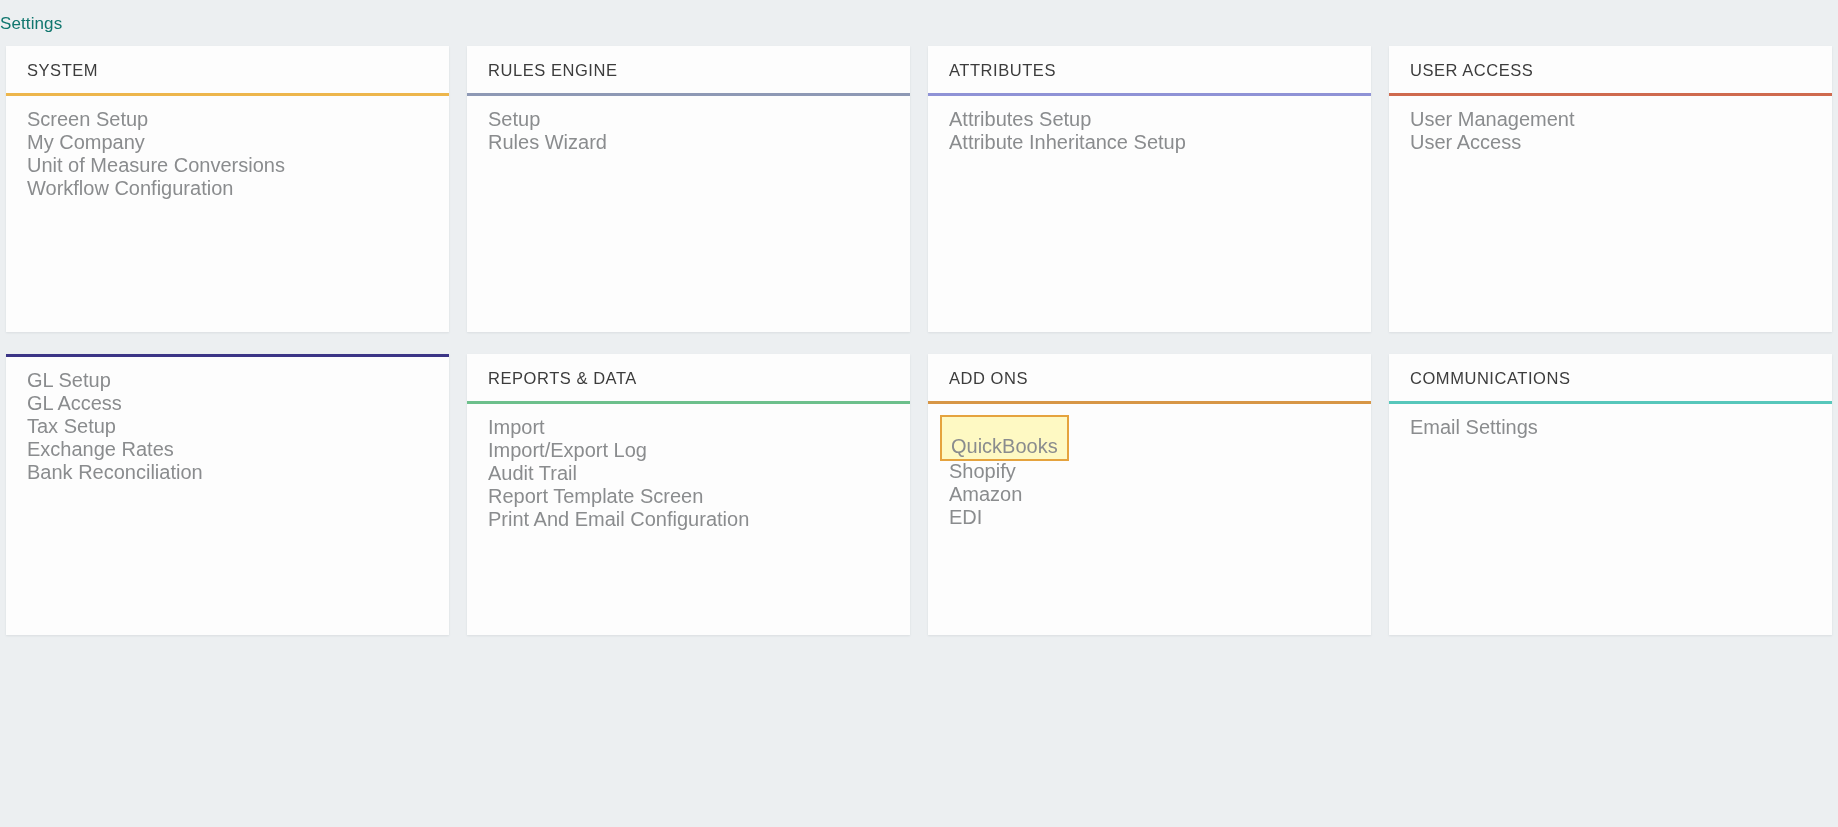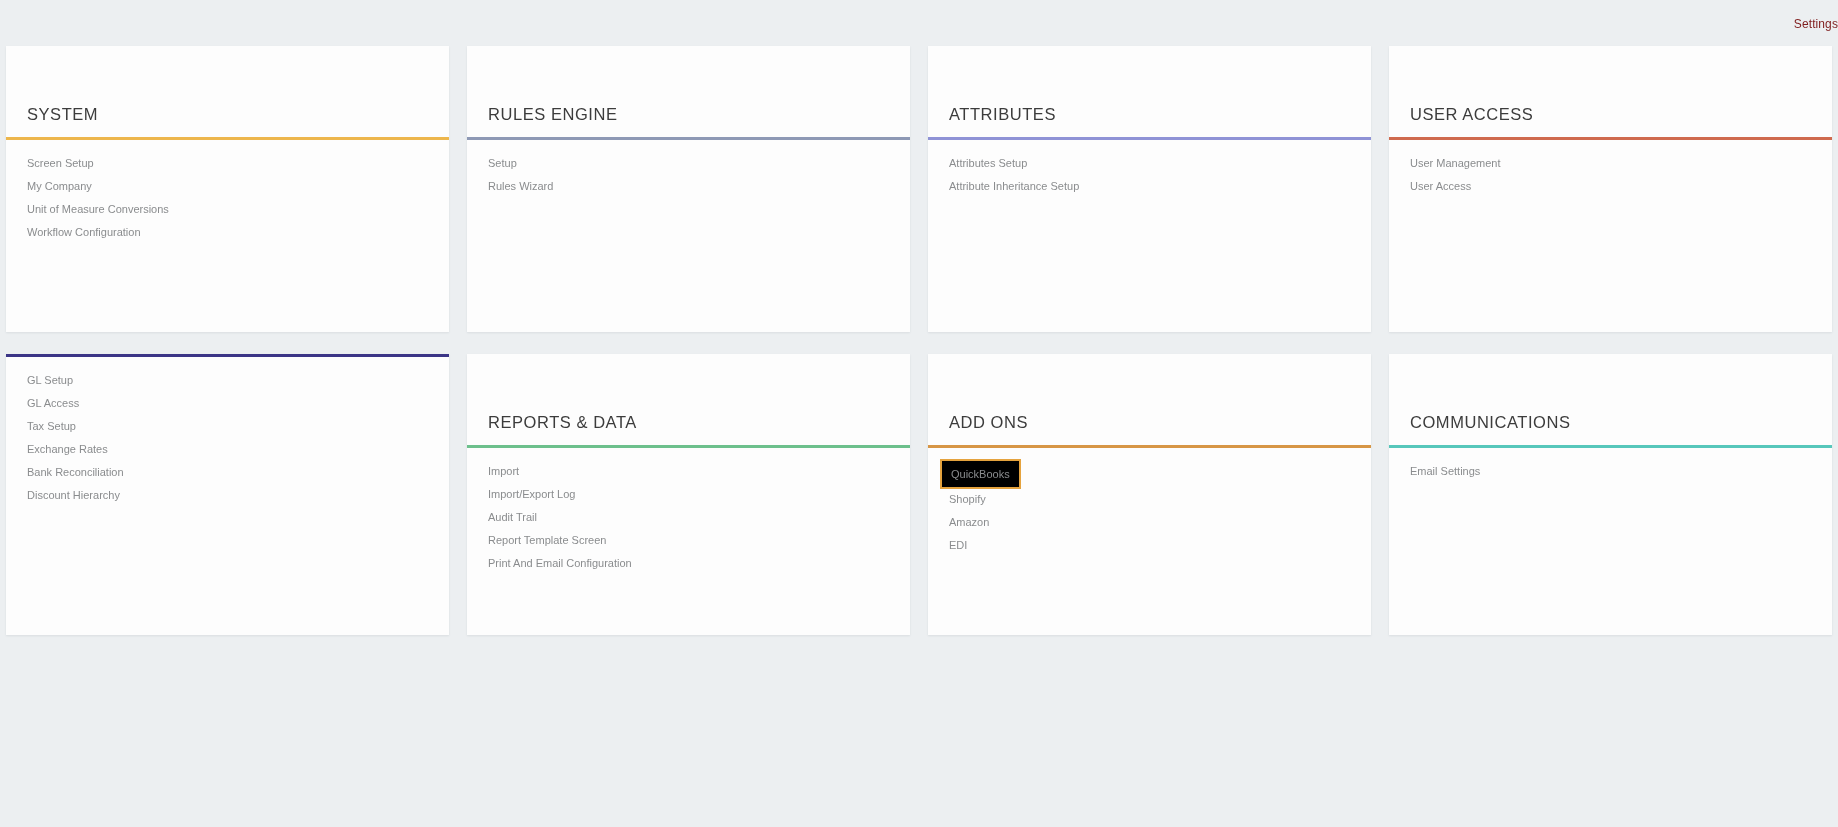--- a/index.html
+++ b/index.html
@@ -7,23 +7,23 @@
     padding: 0;
   }
   body {
     width: 1838px;
     height: 827px;
     background: #eceff1;
     font-family: "Liberation Sans", sans-serif;
     overflow: hidden;
   }
   .page-title {
-    text-align: right;
-    color: #7f1d1d;
-    font-size: 12px;
+    text-align: left;
+    color: #0f766e;
+    font-size: 17px;
     line-height: 34px;
     padding-top: 7px;
     letter-spacing: 0.1px;
     font-weight: 400;
   }
   .grid {
     display: grid;
     grid-template-columns: repeat(4, 1fr);
     column-gap: 18px;
     row-gap: 22px;
@@ -41,48 +41,47 @@
   .card.tall {
     min-height: 281px;
   }
   .card-header {
     font-size: 16.5px;
     color: #3c3c3c;
     letter-spacing: 0.55px;
     padding: 15px 21px 13px 21px;
     font-weight: 400;
     white-space: nowrap;
-    margin-top: 44px;
   }
   .accent {
     height: 3px;
     width: 100%;
     flex: 0 0 auto;
   }
   .card-body {
     padding: 12px 0 14px 0;
     flex: 1 1 auto;
   }
   .menu-item {
-    font-size: 11px;
+    font-size: 20px;
     color: #8a8c8e;
     line-height: 23px;
     padding: 0 21px;
     margin: 0;
     cursor: pointer;
     white-space: nowrap;
   }
   .menu-item.focused {
     display: inline-block;
     border: 2px solid #e5a33e;
-    padding: 2px 9px 2px 9px;
+    padding: 18px 9px 2px 9px;
     margin: -1px 8px -1px 12px;
     line-height: 22px;
     box-sizing: border-box;
-    background: #000000;
+    background: #fef9c3;
   }
 </style>
 </head>
 <body>
 
 <div class="page-title">Settings</div>
 
 <div class="grid" id="grid">
     <div class="card">
       <div class="card-header">SYSTEM</div>
@@ -149,23 +148,20 @@
         </div>
         <div>
           <div class="menu-item">Tax Setup</div>
         </div>
         <div>
           <div class="menu-item">Exchange Rates</div>
         </div>
         <div>
           <div class="menu-item">Bank Reconciliation</div>
         </div>
-        <div>
-          <div class="menu-item">Discount Hierarchy</div>
-        </div>
       </div>
     </div>
     <div class="card tall">
       <div class="card-header">REPORTS &amp; DATA</div>
       <div class="accent" style="background: rgb(109, 192, 140);"></div>
       <div class="card-body">
         <div>
           <div class="menu-item">Import</div>
         </div>
         <div>

